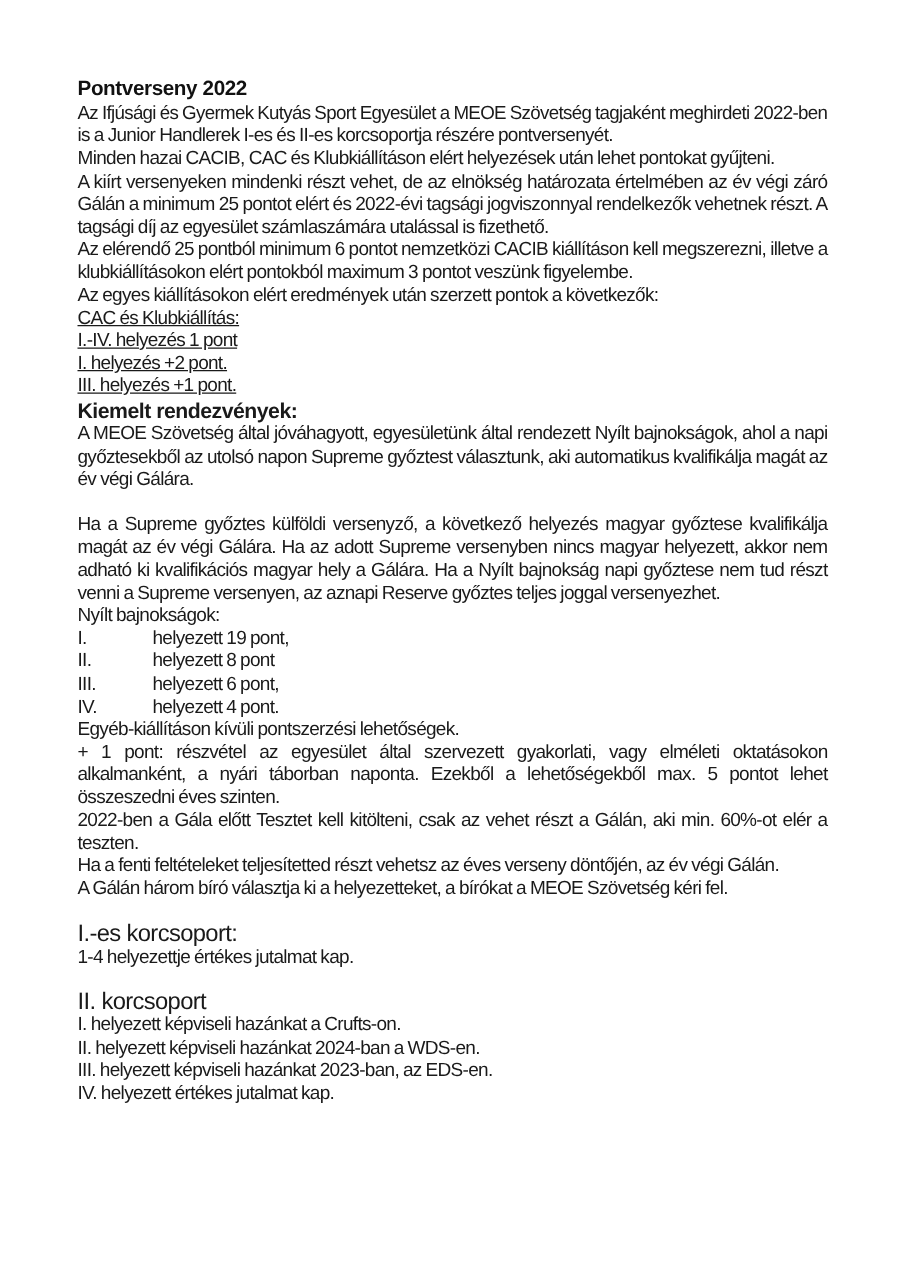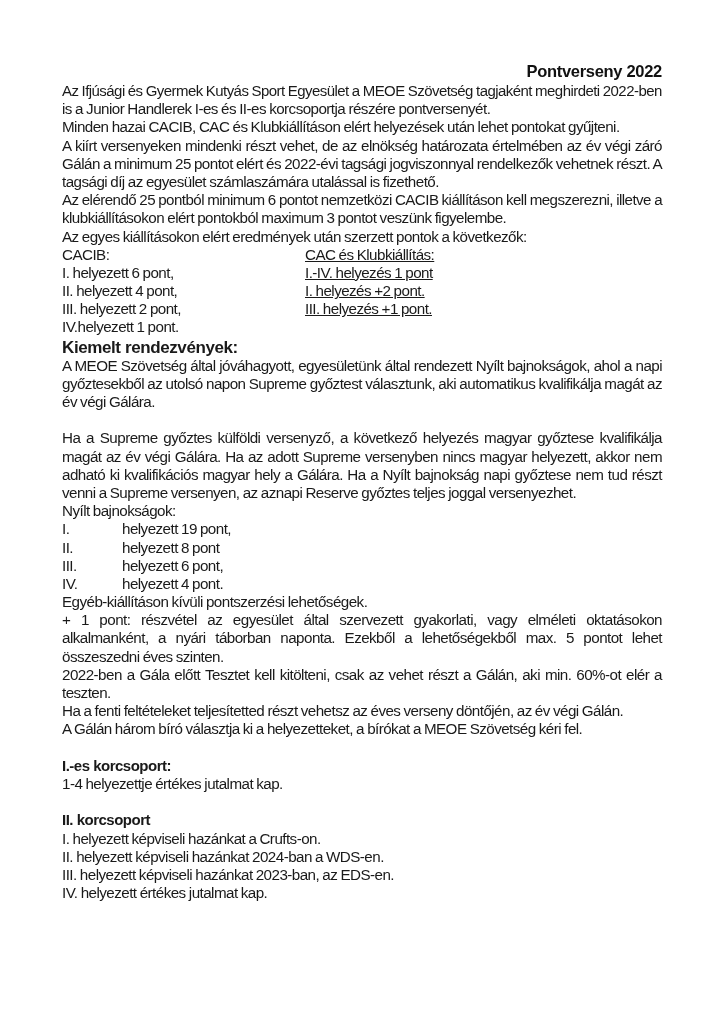--- a/index.html
+++ b/index.html
@@ -10,25 +10,25 @@
     color: #1a1a1a;
   }
   .c { display: block; white-space: nowrap; }
   .line {
     font-size: 15.2px; line-height: 18.2px; height: 18.2px;
     letter-spacing: -0.55px; word-spacing: -0.5px;
     transform-origin: left top;
   }
   .title {
     font-weight: bold; font-size: 16.5px; line-height: 22px; height: 22px;
-    text-align: right; letter-spacing: -0.3px; color: #111;
+    text-align: left; letter-spacing: -0.3px; color: #111;
   }
   .just { text-align: justify; text-align-last: justify; white-space: nowrap; }
   .h2 { font-weight: bold; font-size: 17px; line-height: 22px; height: 20px; letter-spacing: -0.4px; margin-top: 0; }
-  .h3 { font-weight: bold; font-size: 15px; line-height: 18.2px; height: 18.2px; letter-spacing: -0.5px; }
+  .h3 { font-weight: normal; font-size: 19px; line-height: 18.2px; height: 18.2px; letter-spacing: -0.5px; }
   .gap { height: 18.2px; }
   .twocol { display: flex; }
   .twocol .col1 { width: 243px; }
   .twocol .col2 { width: 300px; text-decoration: underline; }
   .listrow { display: flex; }
   .listrow .num { width: 60px; }
 </style>
 </head>
 <body>
 
@@ -42,27 +42,20 @@
     <div class="c line">Minden hazai CACIB, CAC és Klubkiállításon elért helyezések után lehet pontokat gyűjteni.</div>
     <div class="c line just">A kiírt versenyeken mindenki részt vehet, de az elnökség határozata értelmében az év végi záró</div>
     <div class="c line just">Gálán a minimum 25 pontot elért és 2022-évi tagsági jogviszonnyal rendelkezők vehetnek részt. A</div>
     <div class="c line">tagsági díj az egyesület számlaszámára utalással is fizethető.</div>
     <div class="c line just" style="transform: scaleX(0.995025); width: 603px;">Az elérendő 25 pontból minimum 6 pontot nemzetközi CACIB kiállításon kell megszerezni, illetve a</div>
     <div class="c line">klubkiállításokon elért pontokból maximum 3 pontot veszünk figyelembe.</div>
     <div class="c line">Az egyes kiállításokon elért eredmények után szerzett pontok a következők:</div>
   </div>
 
   <div class="twocol">
-    <div class="col1">
-      <div class="c line">CACIB:</div>
-      <div class="c line">I. helyezett 6 pont,</div>
-      <div class="c line">II. helyezett 4 pont,</div>
-      <div class="c line">III. helyezett 2 pont,</div>
-      <div class="c line">IV.helyezett 1 pont.</div>
-    </div>
     <div class="col2">
       <div class="c line">CAC és Klubkiállítás:</div>
       <div class="c line">I.-IV. helyezés 1 pont</div>
       <div class="c line">I. helyezés +2 pont.</div>
       <div class="c line">III. helyezés +1 pont.</div>
     </div>
   </div>
 
   <div class="c h2">Kiemelt rendezvények:</div>
 

